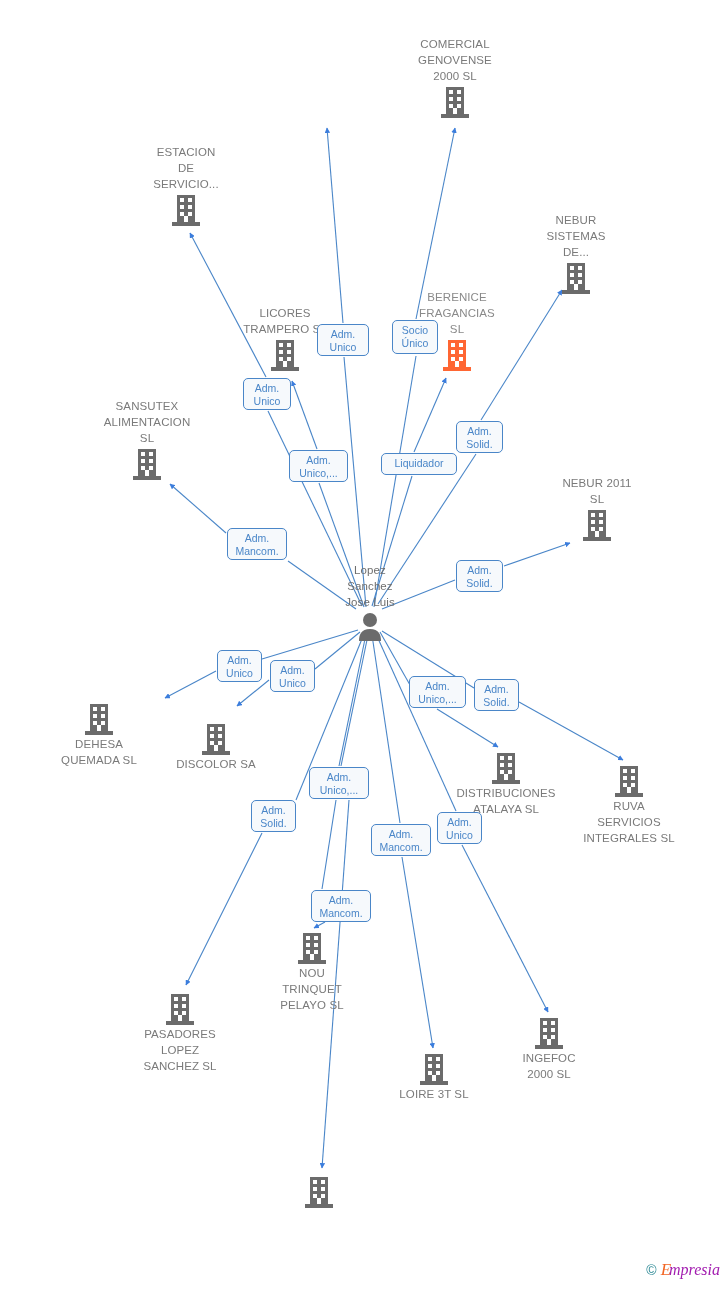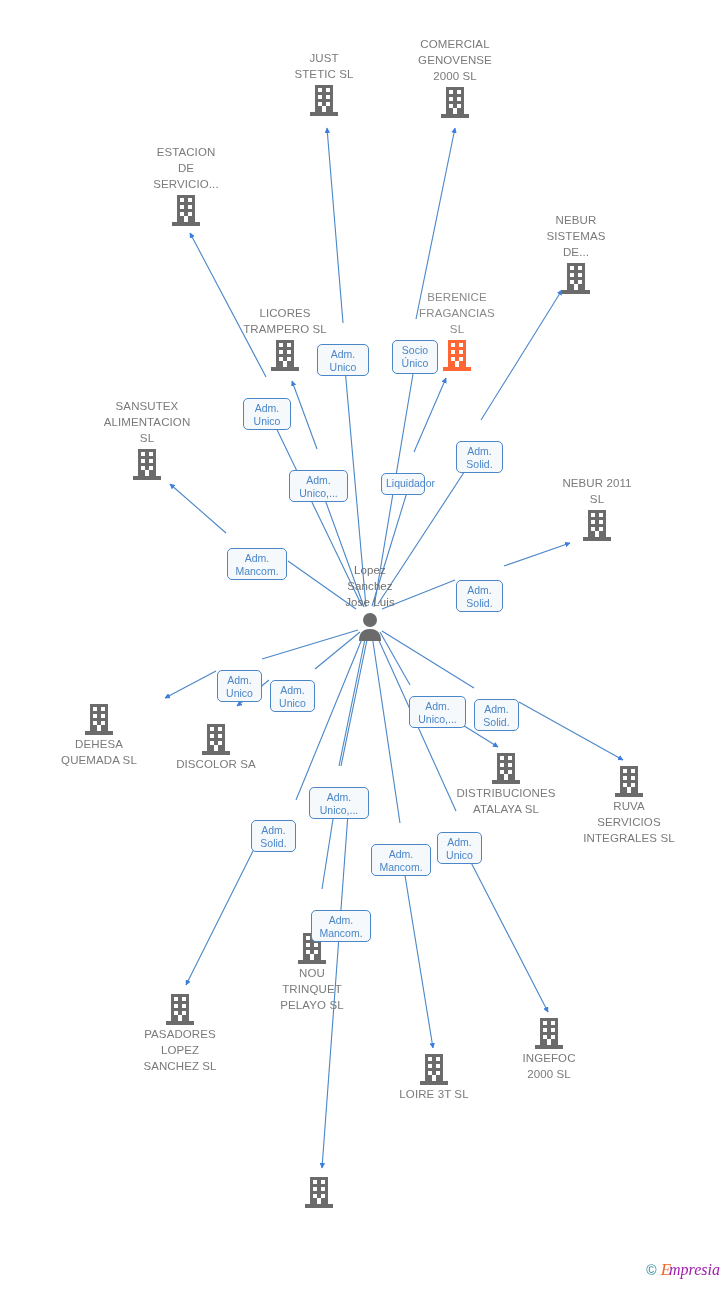--- a/index.html
+++ b/index.html
@@ -56,21 +56,20 @@
     border: 1px solid #4a86c8;
     border-radius: 5px;
     background: #f6f9fc;
     color: #4a86c8;
     font-size: 10.5px;
     line-height: 13px;
     text-align: center;
     padding: 3px 4px 8px 4px;
     white-space: pre-line;
     font-family: "Liberation Sans", sans-serif;
-    margin-top: 20px;
   }
   #watermark {
     position: absolute;
     right: 8px;
     bottom: 10px;
     display: flex;
     align-items: center;
     gap: 4px;
     font-size: 15px;
     font-family: "Liberation Serif", serif;
@@ -152,35 +151,20 @@
       <line x1="402" y1="857" x2="433" y2="1048" marker-end="url(#arrow)"></line>
 
       <line x1="376" y1="634" x2="456" y2="811"></line>
       <line x1="462" y1="845" x2="548" y2="1012" marker-end="url(#arrow)"></line>
 
       <line x1="368" y1="635" x2="341" y2="766"></line>
       <line x1="349" y1="800" x2="322" y2="1168" marker-end="url(#arrow)"></line>
     </g>
   </svg>
 
-  <div class="node" style="left:324px; top:50px;">
-    <div class="node-label">JUST
-STETIC  SL</div>
-    <svg class="node-icon" width="30" height="34" viewBox="0 0 30 34">
-      <rect x="6" y="2" width="18" height="27" fill="#6b6b6b"></rect>
-      <rect x="1" y="29" width="28" height="4" fill="#6b6b6b"></rect>
-      <rect x="9" y="5" width="4" height="4" fill="#fff"></rect>
-        <rect x="17" y="5" width="4" height="4" fill="#fff"></rect>
-      <rect x="9" y="12" width="4" height="4" fill="#fff"></rect>
-        <rect x="17" y="12" width="4" height="4" fill="#fff"></rect>
-      <rect x="9" y="19" width="4" height="4" fill="#fff"></rect>
-        <rect x="17" y="19" width="4" height="4" fill="#fff"></rect>
-      <rect x="13" y="23" width="4" height="6" fill="#fff"></rect>
-    </svg>
-  </div>
 
   <div class="node" style="left:455px; top:36px;">
     <div class="node-label">COMERCIAL
 GENOVENSE
 2000 SL</div>
     <svg class="node-icon" width="30" height="34" viewBox="0 0 30 34">
       <rect x="6" y="2" width="18" height="27" fill="#6b6b6b"></rect>
         <rect x="1" y="29" width="28" height="4" fill="#6b6b6b"></rect>
       <rect x="9" y="5" width="4" height="4" fill="#fff"></rect>
         <rect x="17" y="5" width="4" height="4" fill="#fff"></rect>
@@ -448,21 +432,21 @@
   <div class="edge-box" style="left:317px; top:324px; width:52px; height:32px;">Adm.
 Unico</div>
   <div class="edge-box" style="left:392px; top:320px; width:46px; height:34px;">Socio
 Único</div>
   <div class="edge-box" style="left:243px; top:378px; width:48px; height:32px;">Adm.
 Unico</div>
   <div class="edge-box" style="left:456px; top:421px; width:47px; height:32px;">Adm.
 Solid.</div>
   <div class="edge-box" style="left:289px; top:450px; width:59px; height:32px;">Adm.
 Unico,...</div>
-  <div class="edge-box" style="left:381px; top:453px; width:44px; height:22px; padding-top:3px;">Liquidador</div>
+  <div class="edge-box" style="left:381px; top:453px; width:76px; height:22px; padding-top:3px;">Liquidador</div>
   <div class="edge-box" style="left:227px; top:528px; width:60px; height:32px;">Adm.
 Mancom.</div>
   <div class="edge-box" style="left:456px; top:560px; width:47px; height:32px;">Adm.
 Solid.</div>
   <div class="edge-box" style="left:217px; top:650px; width:45px; height:32px;">Adm.
 Unico</div>
   <div class="edge-box" style="left:270px; top:660px; width:45px; height:32px;">Adm.
 Unico</div>
   <div class="edge-box" style="left:409px; top:676px; width:57px; height:32px;">Adm.
 Unico,...</div>

